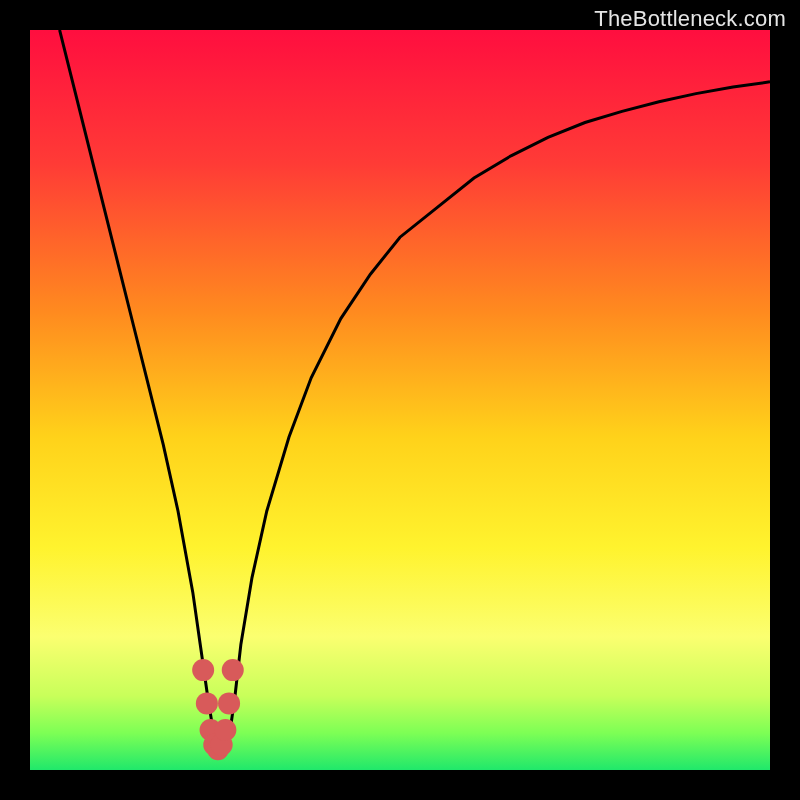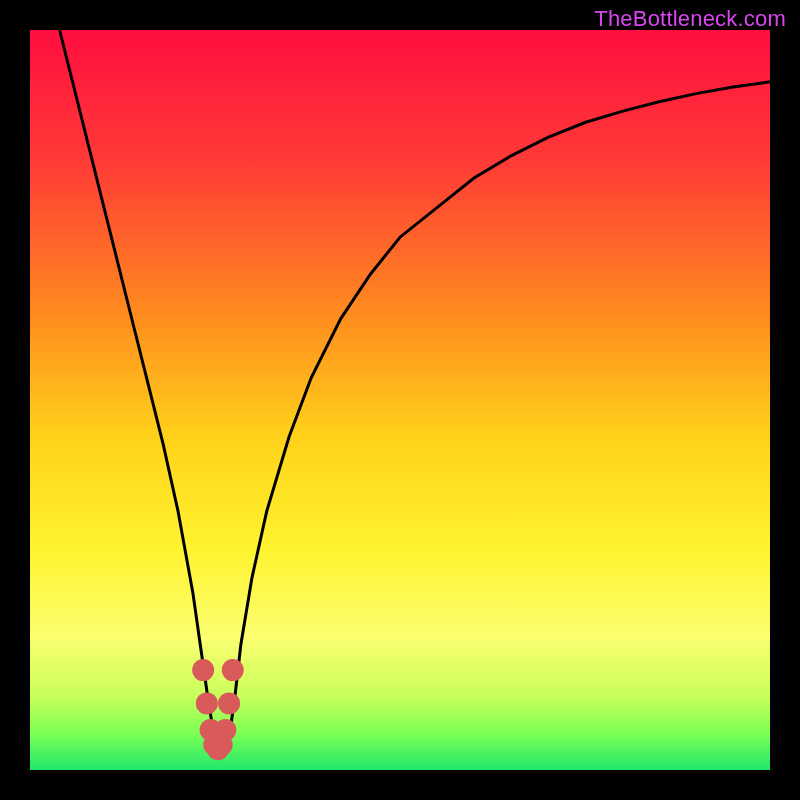--- a/index.html
+++ b/index.html
@@ -23,21 +23,21 @@
     position: absolute;
     top: 30px;
     left: 30px;
     width: 740px;
     height: 740px;
   }
   .watermark {
     position: absolute;
     top: 6px;
     right: 14px;
-    color: #d946ef;
+    color: #e5e5e5;
     font-size: 22px;
     font-weight: 500;
     letter-spacing: 0.2px;
   }
   svg {
     display: block;
   }
 </style>
 </head>
 <body>

